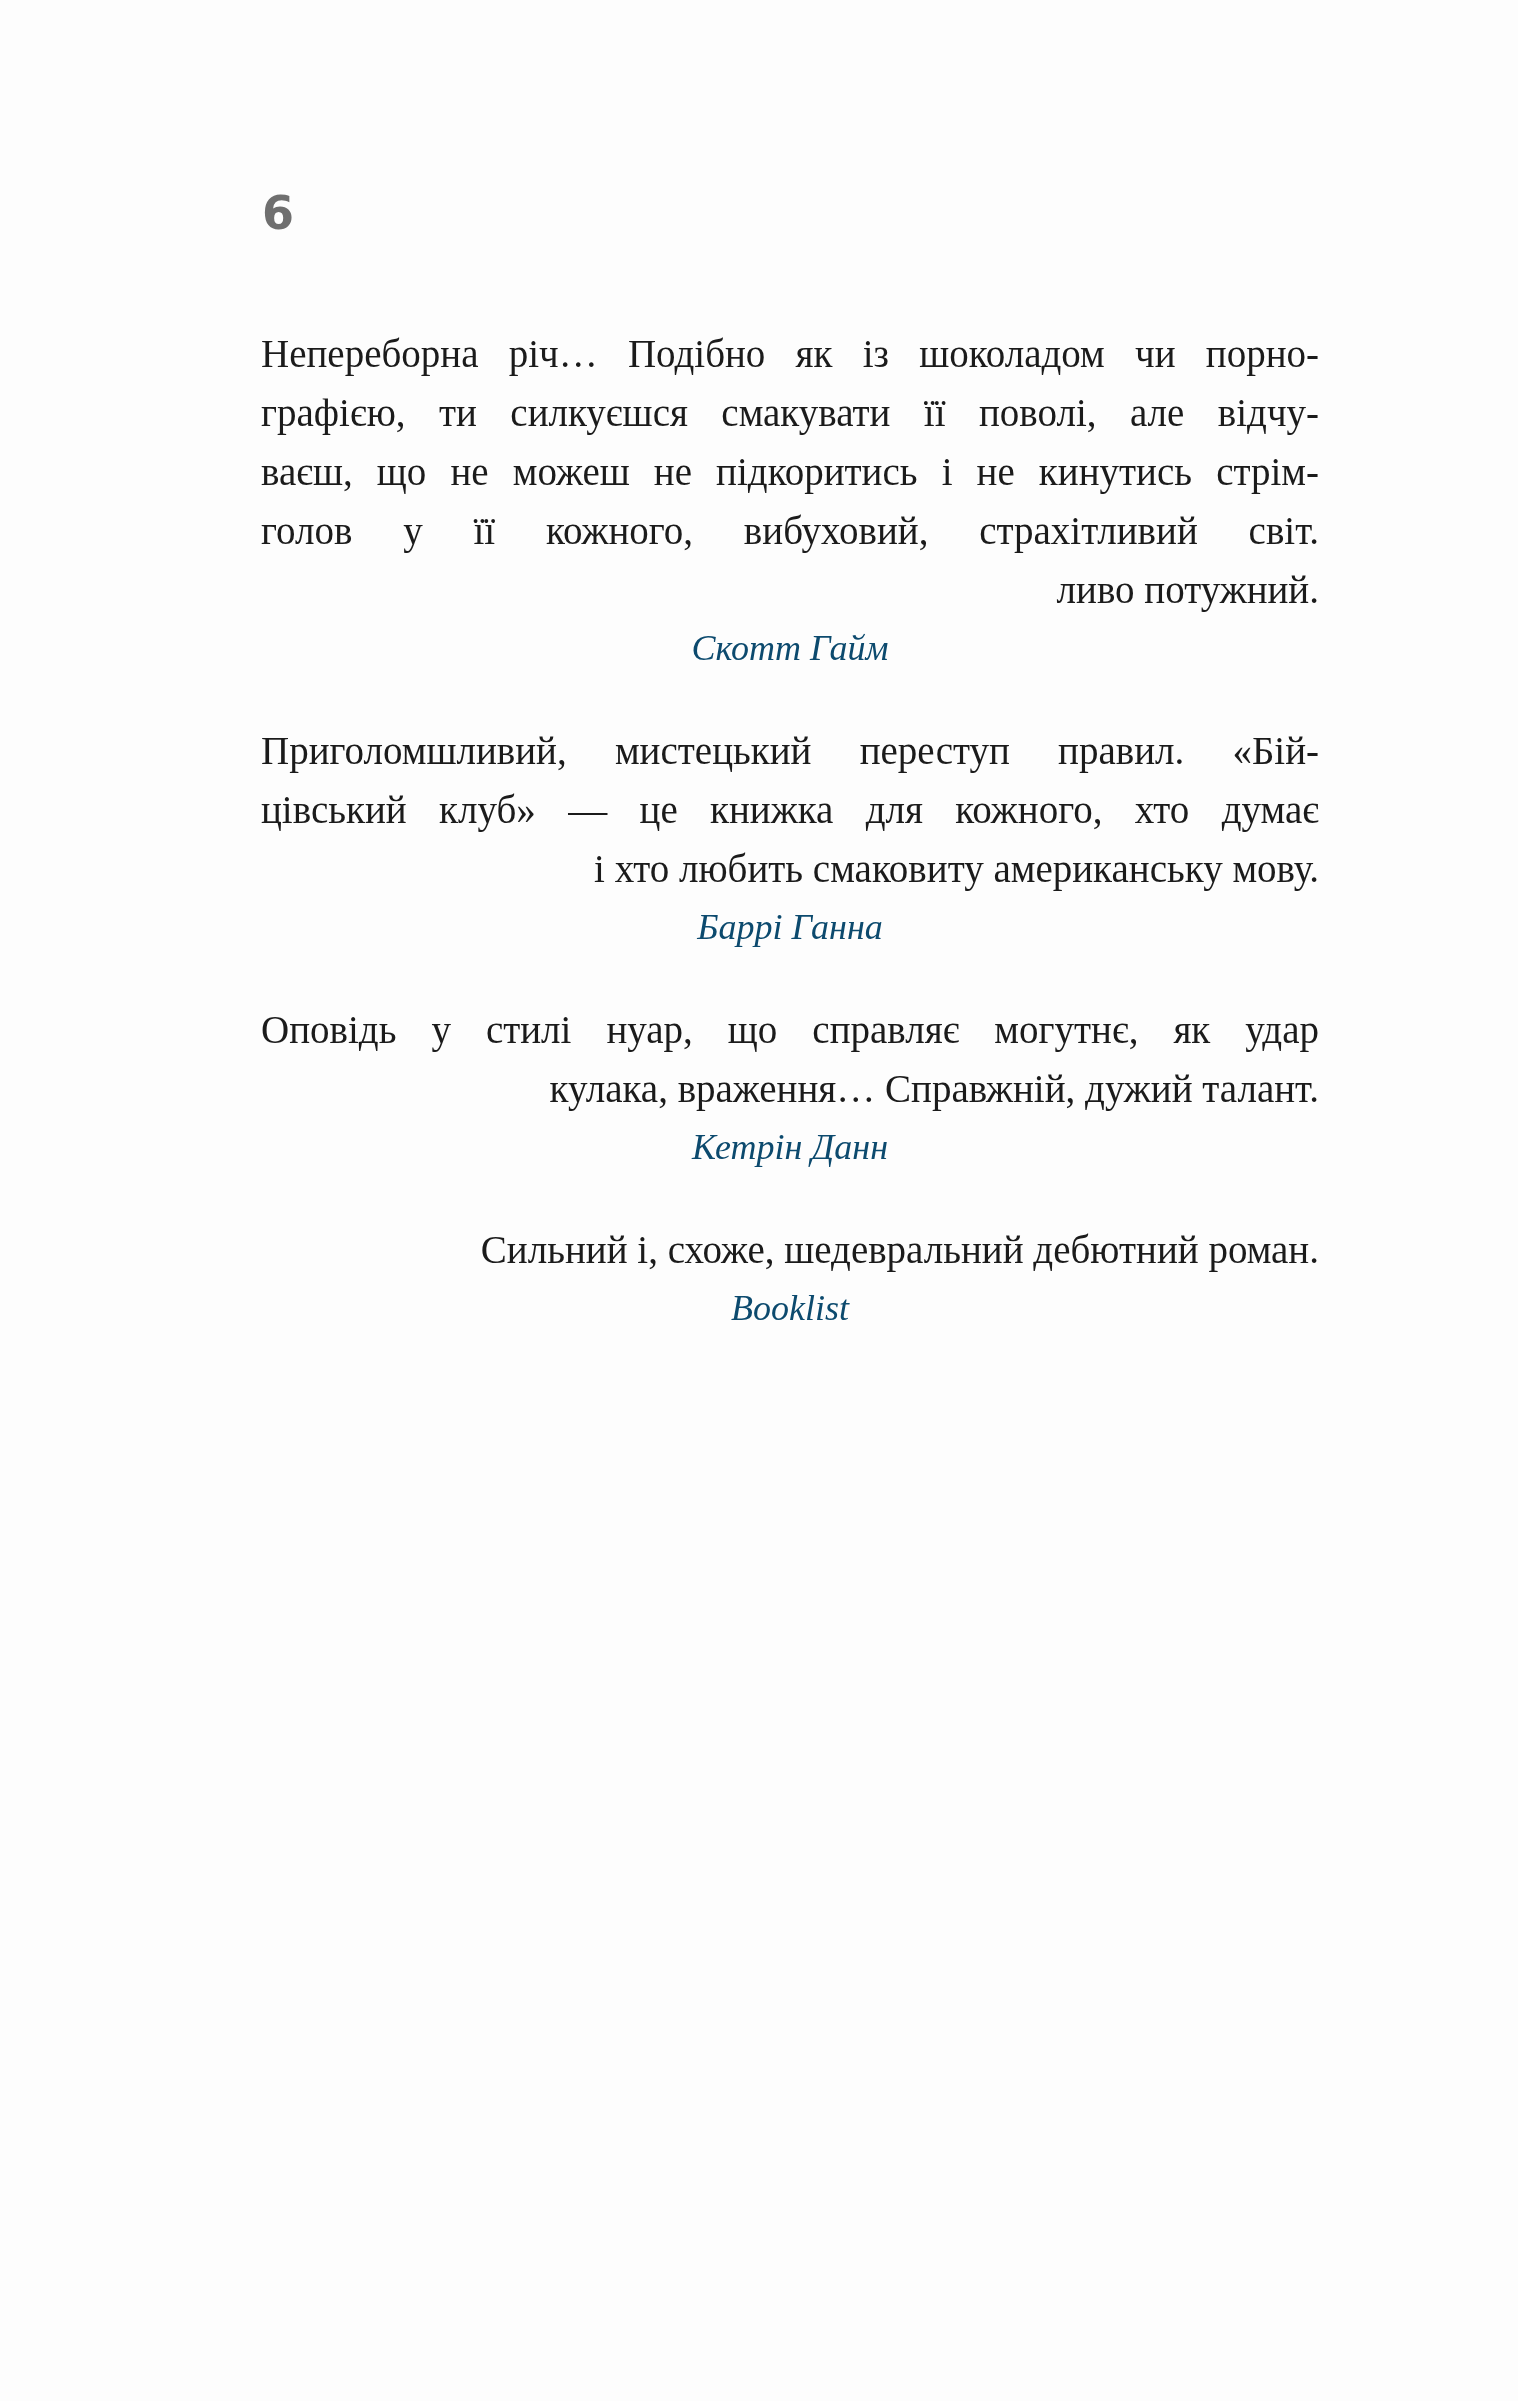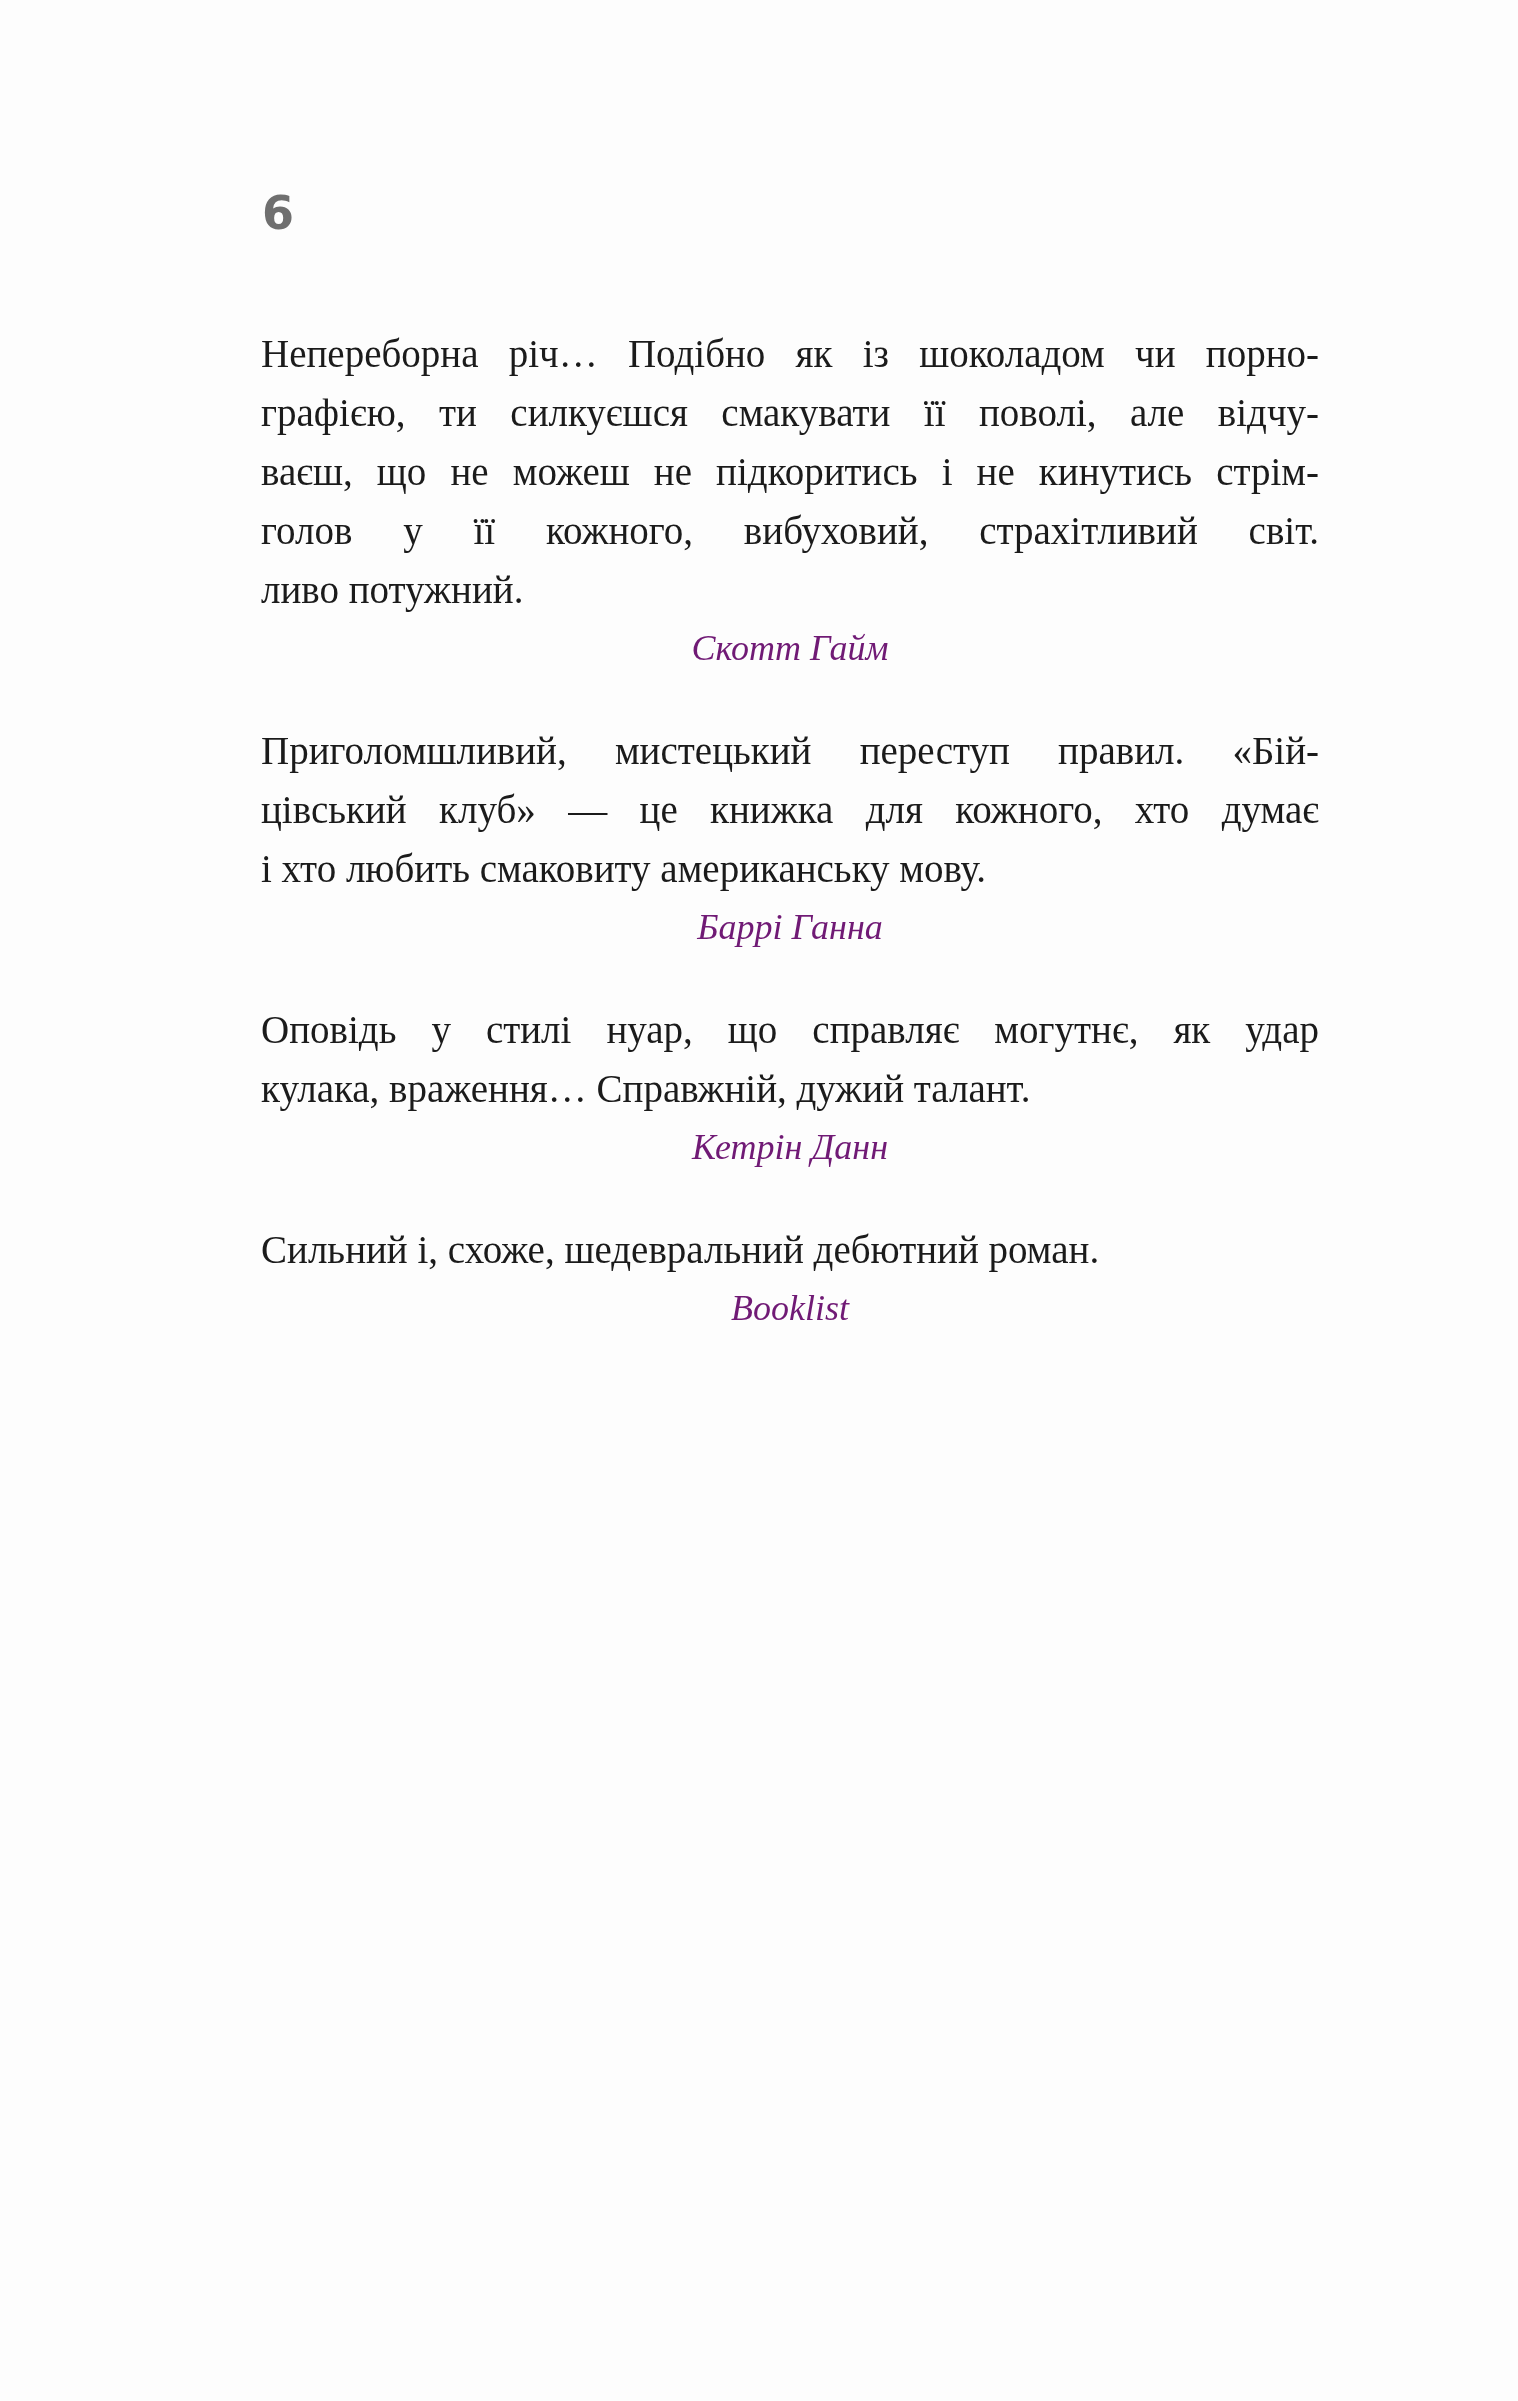--- a/index.html
+++ b/index.html
@@ -47,28 +47,28 @@
     font-size: 39px;
     line-height: 59px;
     white-space: normal;
     color: #1b1b1b;
   }
   .line.j {
     text-align: justify;
     text-align-last: justify;
   }
   .line.c {
-    text-align: left;
+    text-align: right;
   }
   .attribution {
     font-size: 36px;
     line-height: 59px;
     font-style: italic;
     text-align: center;
-    color: #701a75;
+    color: #0c4a6e;
   }
 </style>
 </head>
 <body>
 
 <div class="page">
 
   <div class="page-number">6</div>
 
   <div class="content">

